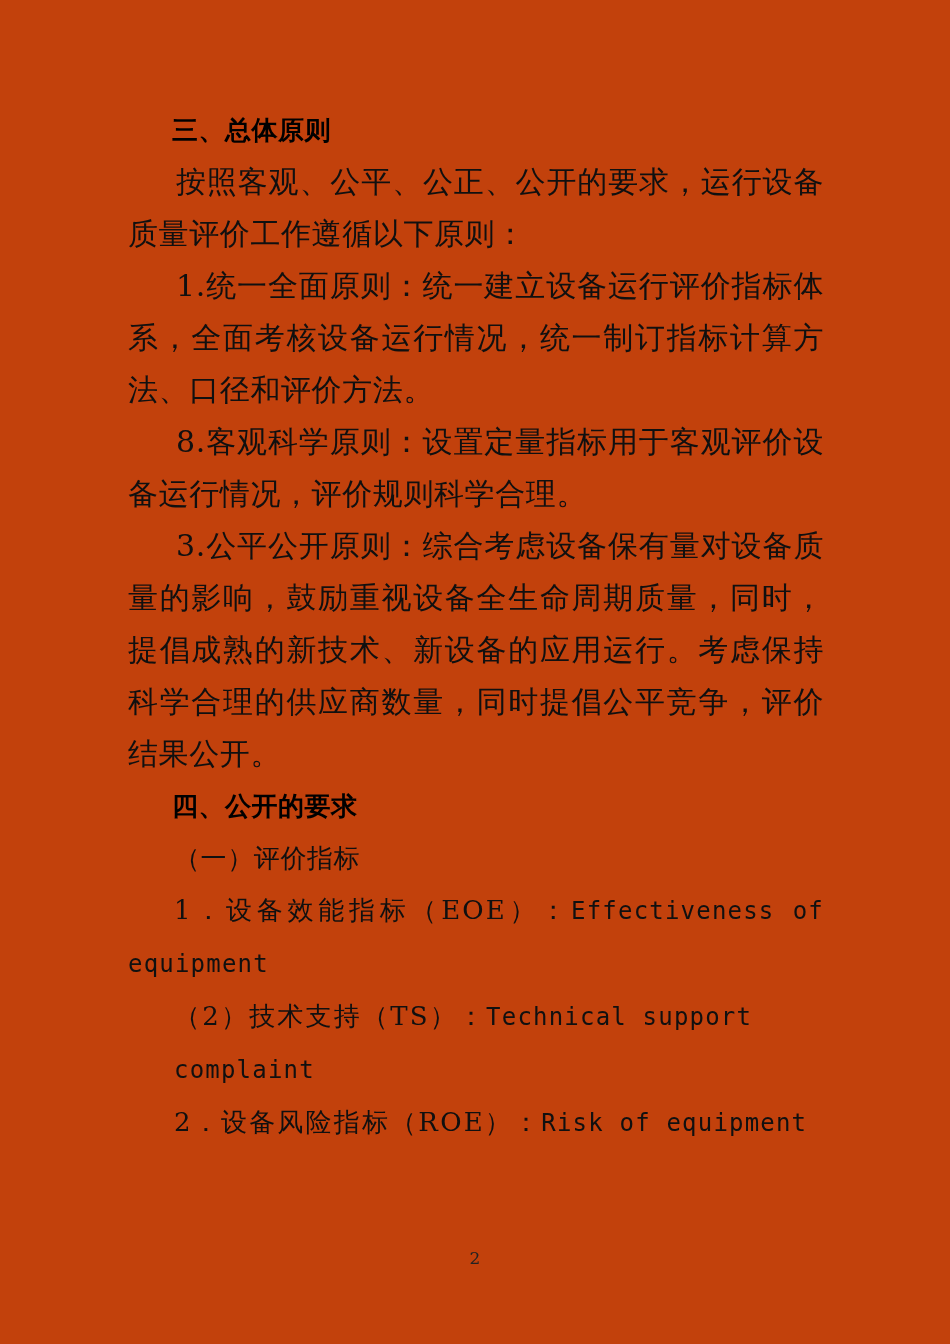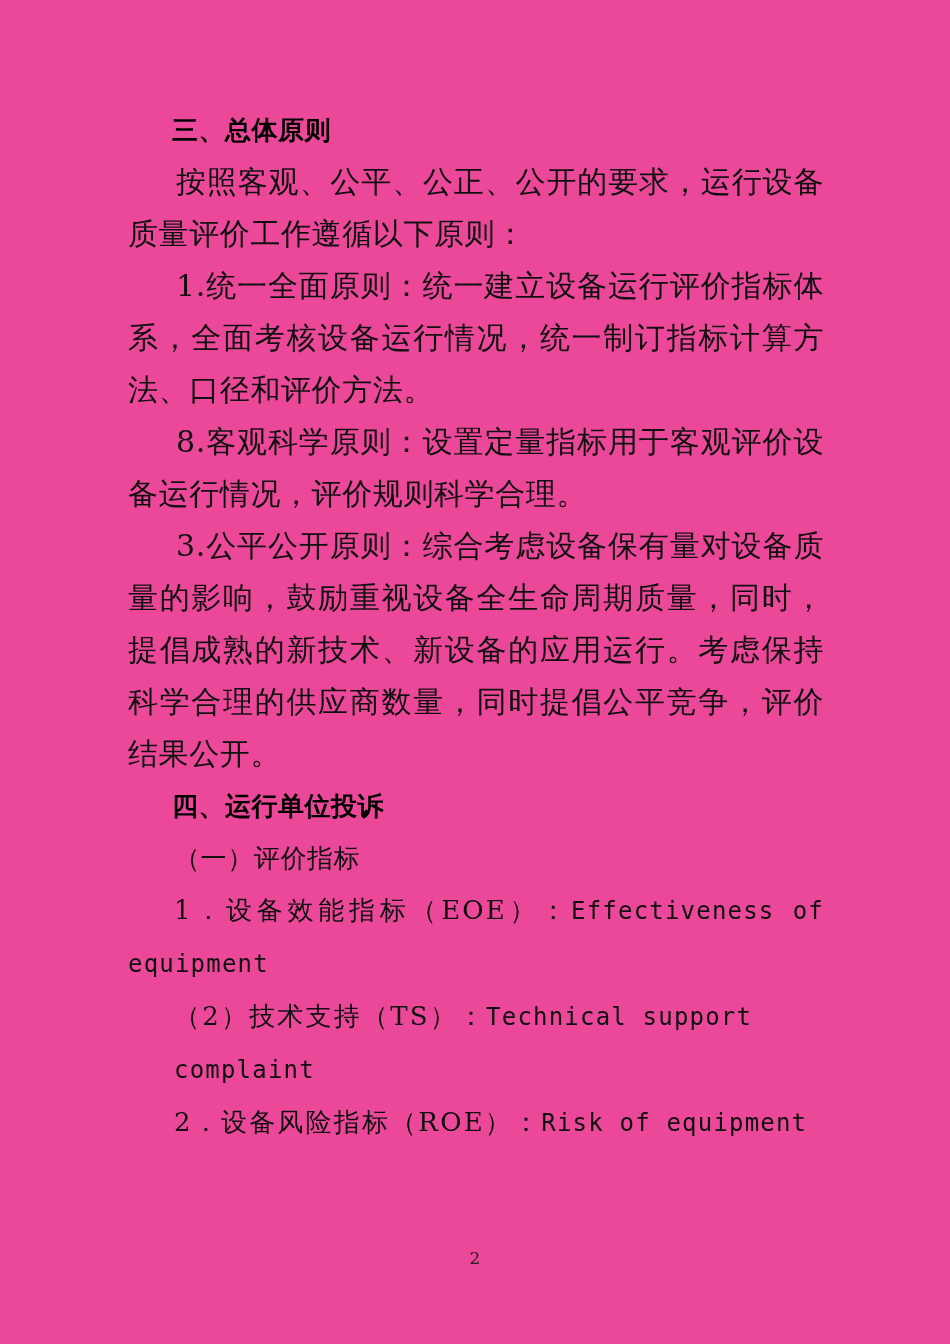--- a/index.html
+++ b/index.html
@@ -14,21 +14,21 @@
     font-family: "DejaVu Serif", "Liberation Serif", serif;
     color: #111111;
     overflow: hidden;
   }
 
   .page {
     position: absolute;
     left: 0; top: 0;
     width: 950px;
     height: 1344px;
-    background: #ec4899;
+    background: #c2410c;
   }
 
   .content {
     position: absolute;
     left: 128px;
     top: 104px;
     width: 696px;
   }
 
   
@@ -104,21 +104,21 @@
 
     <p class="para">按照客观、公平、公正、公开的要求，运行设备质量评价工作遵循以下原则：</p>
 
     <p class="para">1.统一全面原则：统一建立设备运行评价指标体系，全面考核设备运行情况，统一制订指标计算方法、口径和评价方法。</p>
 
     <p class="para">8.客观科学原则：设置定量指标用于客观评价设备运行情况，评价规则科学合理。</p>
 
     <p class="para">3.公平公开原则：综合考虑设备保有量对设备质量的影响，鼓励重视设备全生命周期质量，同时，提倡成熟的新技术、新设备的应用运行。考虑保持科学合理的供应商数量，同时提倡公平竞争，评价结果公开。</p>
 
 
-    <h2 class="heading">四、运行单位投诉</h2>
+    <h2 class="heading">四、公开的要求</h2>
 
     <p class="listline">（一）评价指标</p>
 
     <p class="listline">
       <span class="cn-sp">1．</span><span class="cn-sp">设备效能指标（EOE）：</span><span class="mono">Effectiveness of equipment</span>
     </p>
 
 
     <p class="listline">
       <span class="cn-sp">（2）技术支持（TS）：</span><span class="mono">Technical support</span>

